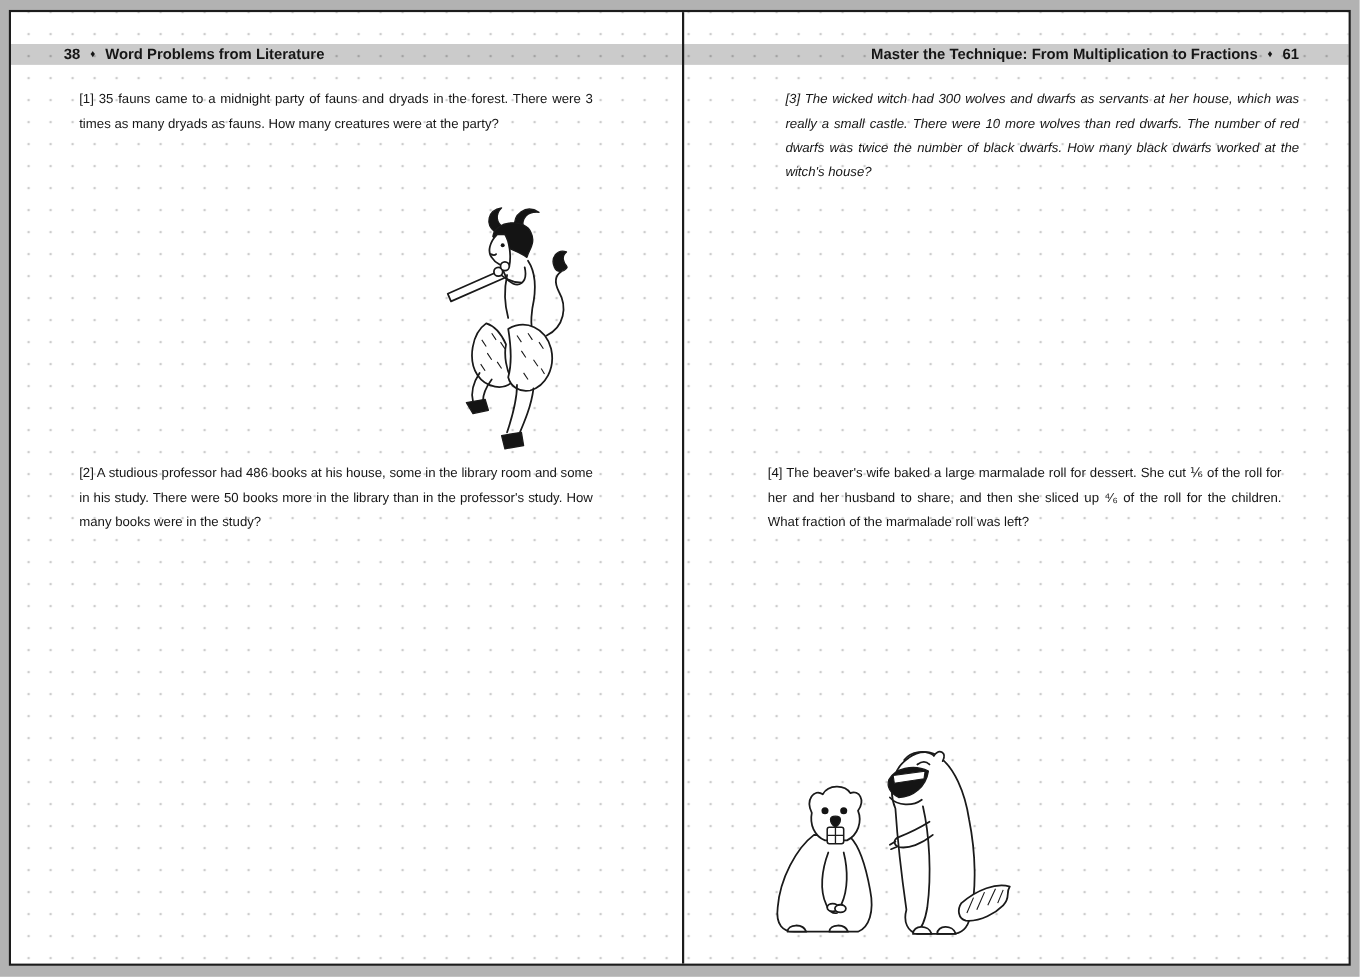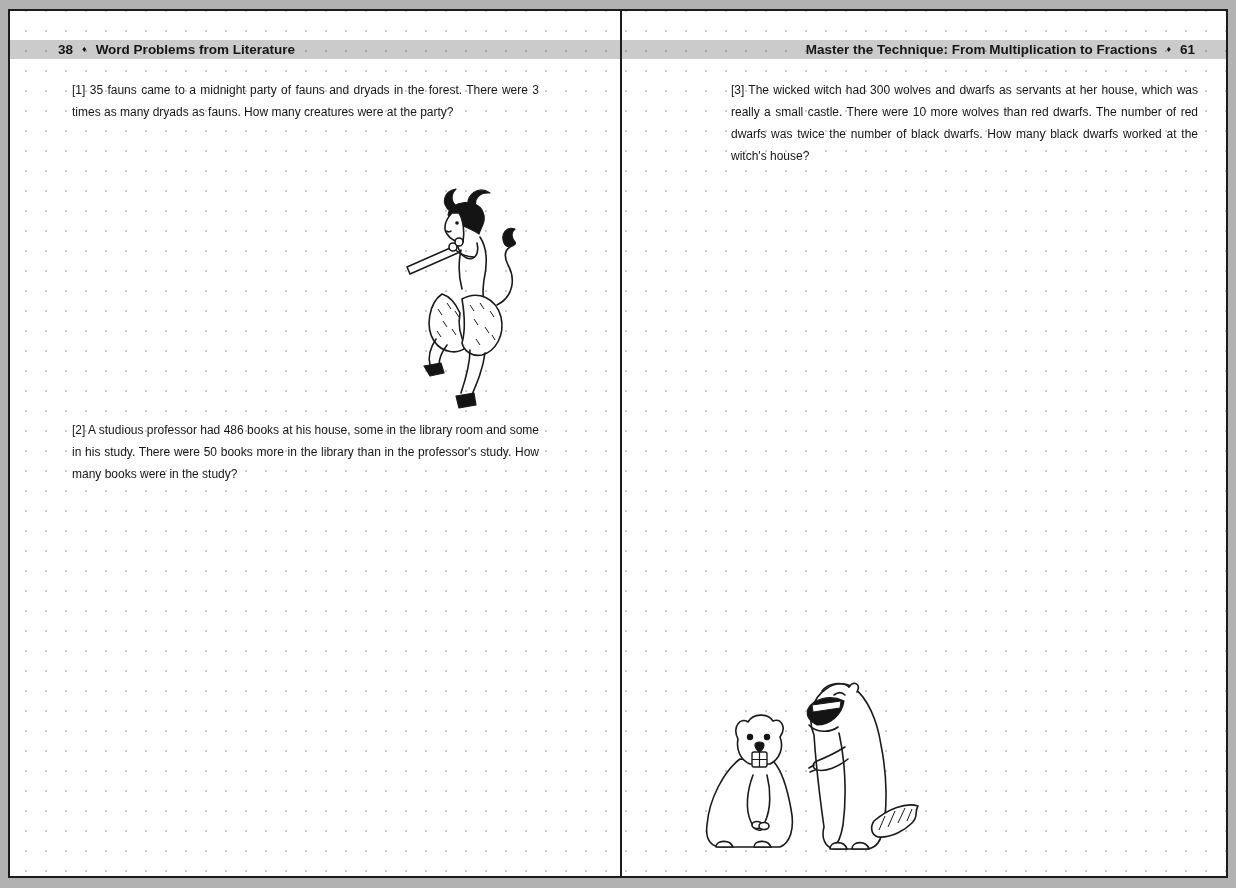--- a/index.html
+++ b/index.html
@@ -26,33 +26,33 @@
   }
   .header-bar {
     position: absolute; left: 0; right: 0; top: 29px; height: 19px;
     background: rgba(0,0,0,0.205);
     display: flex; align-items: center;
     font-size: 13.5px; font-weight: bold; color: #161616;
     line-height: 19px;
   }
   .header-left  { width: 612px; box-sizing: border-box; padding-left: 48px;
                   display: flex; align-items: center; gap: 9px; }
-  .header-right { flex: 1; box-sizing: border-box; padding-right: 31px;
+  .header-right { flex: 1; box-sizing: border-box; padding-right: 45px;
                   display: flex; align-items: center; gap: 9px; justify-content: flex-end; }
   .diamond { font-size: 9px; line-height: 19px; }
   .problem {
     position: absolute; width: 467px;
     font-size: 12px; line-height: 22px; color: #161616;
     text-align: justify;
   }
   .problem p { margin: 0; }
   .problem p.indented { text-indent: 22px; }
   .p1 { left: 62px;  top: 68px; }
   .p2 { left: 62px;  top: 408px; }
-  .p3 { left: 721px; top: 68px; }
+  .p3 { left: 704px; top: 68px; font-style: italic; }
   .p4 { left: 688px; top: 408px; }
   .illus { position: absolute; }
   .illus-faun    { left: 390px; top: 176px; width: 116px; height: 230px; }
   .illus-beavers { left: 686px; top: 664px; width: 226px; height: 180px; }
   .illus svg { width: 100%; height: 100%; display: block; }
   .ink   { stroke: #1a1a1a; stroke-width: 1.6; fill: none;
            stroke-linecap: round; stroke-linejoin: round; }
   .ink-w { stroke: #1a1a1a; stroke-width: 1.6; fill: #ffffff;
            stroke-linecap: round; stroke-linejoin: round; }
   .ink-b { stroke: #1a1a1a; stroke-width: 1.2; fill: #141414;
@@ -82,20 +82,23 @@
   </div>
 
   <div class="problem p2">
     <p>[2] A studious professor had 486 books at his house, some in the library room and some in his study. There were 50 books more in the library than in the professor's study. How many books were in the study?</p>
   </div>
 
   <div class="problem p3">
     <p>[3] The wicked witch had 300 wolves and dwarfs as servants at her house, which was really a small castle. There were 10 more wolves than red dwarfs. The number of red dwarfs was twice the number of black dwarfs. How many black dwarfs worked at the witch's house?</p>
   </div>
 
+  <div class="problem p4">
+    <p>[4] The beaver's wife baked a large marmalade roll for dessert. She cut ⅙ of the roll for her and her husband to share, and then she sliced up ⁴⁄₆ of the roll for the children. What fraction of the marmalade roll was left?</p>
+  </div>
 
   <div class="illus illus-faun">
     <svg viewBox="0 0 116 230" xmlns="http://www.w3.org/2000/svg">
 
       <path class="ink-w" d="M7,80 L57,58 L60,65 L10,87 Z"></path>
 
       <path class="ink-b" d="M50,24 C41,17 43,4 56,2 C50,8 51,16 58,20 C56,23 53,24 50,24 Z"></path>
       <path class="ink-b" d="M68,20 C66,8 78,-2 90,6 C80,5 73,11 76,22 C73,23 70,22 68,20 Z"></path>
 
       <path class="ink-b" d="M48,28 C50,13 78,11 83,25 C87,34 81,40 79,47 C70,40 54,38 48,28 Z"></path>

